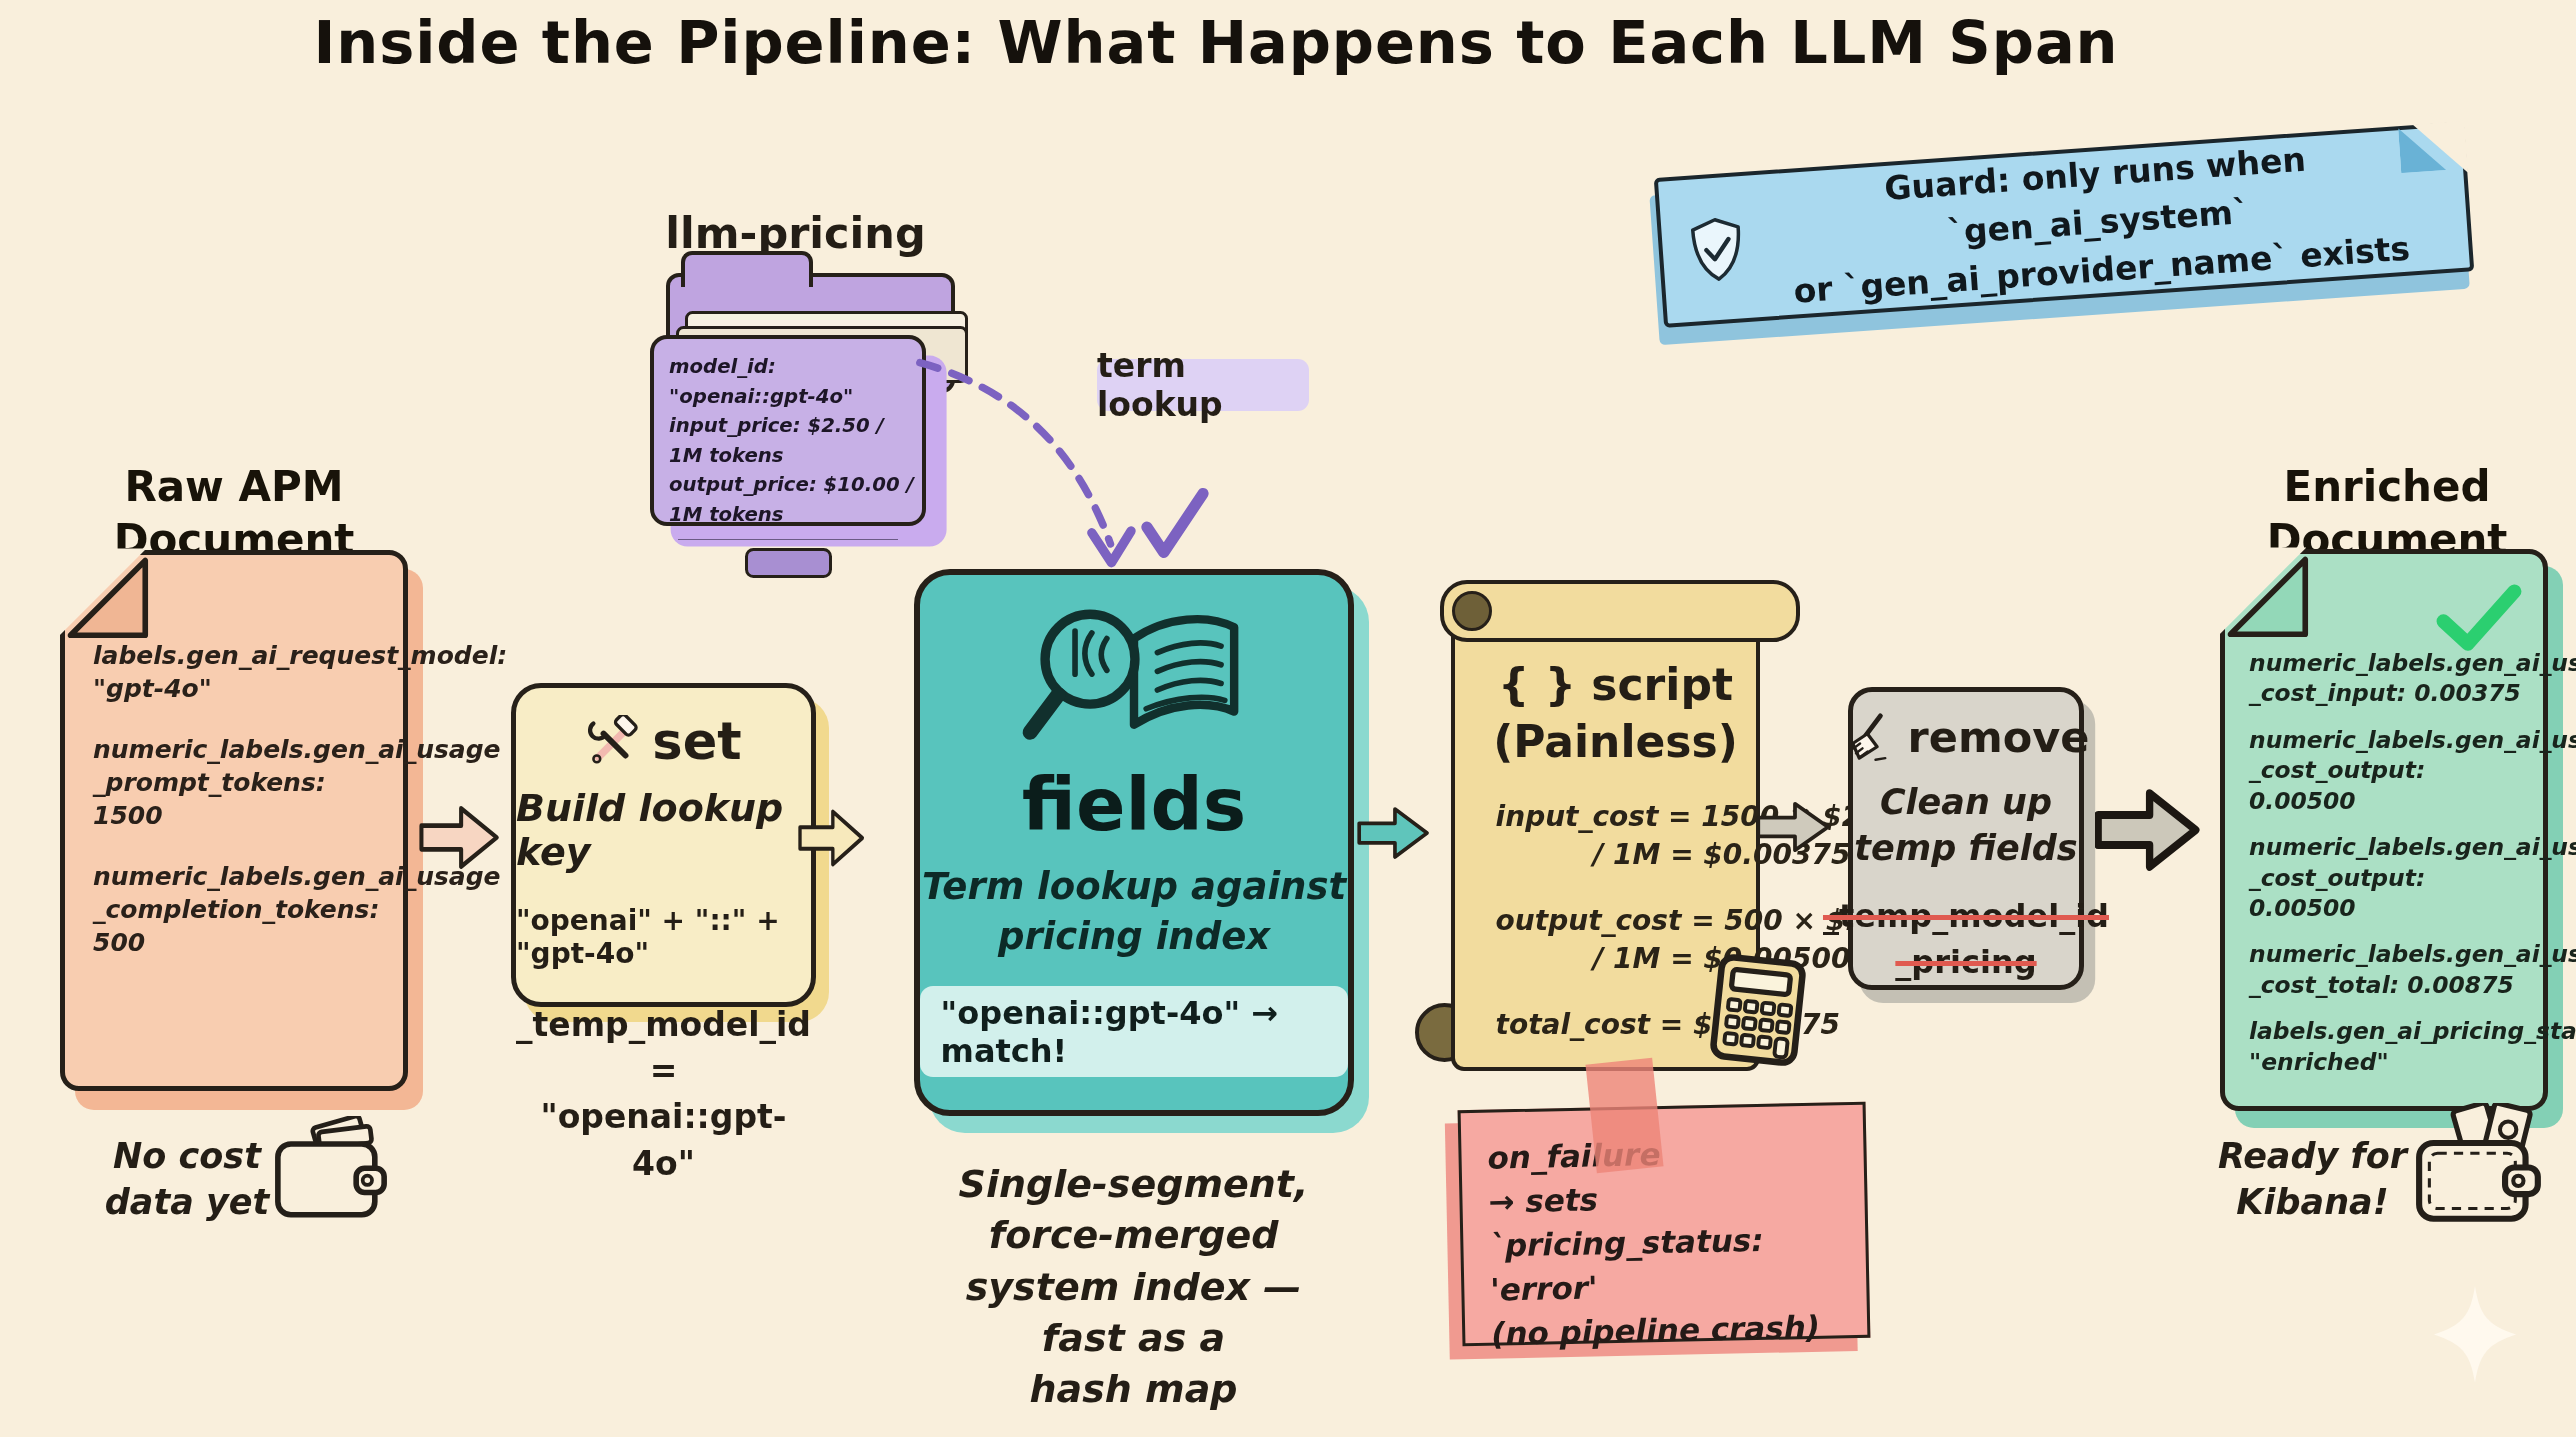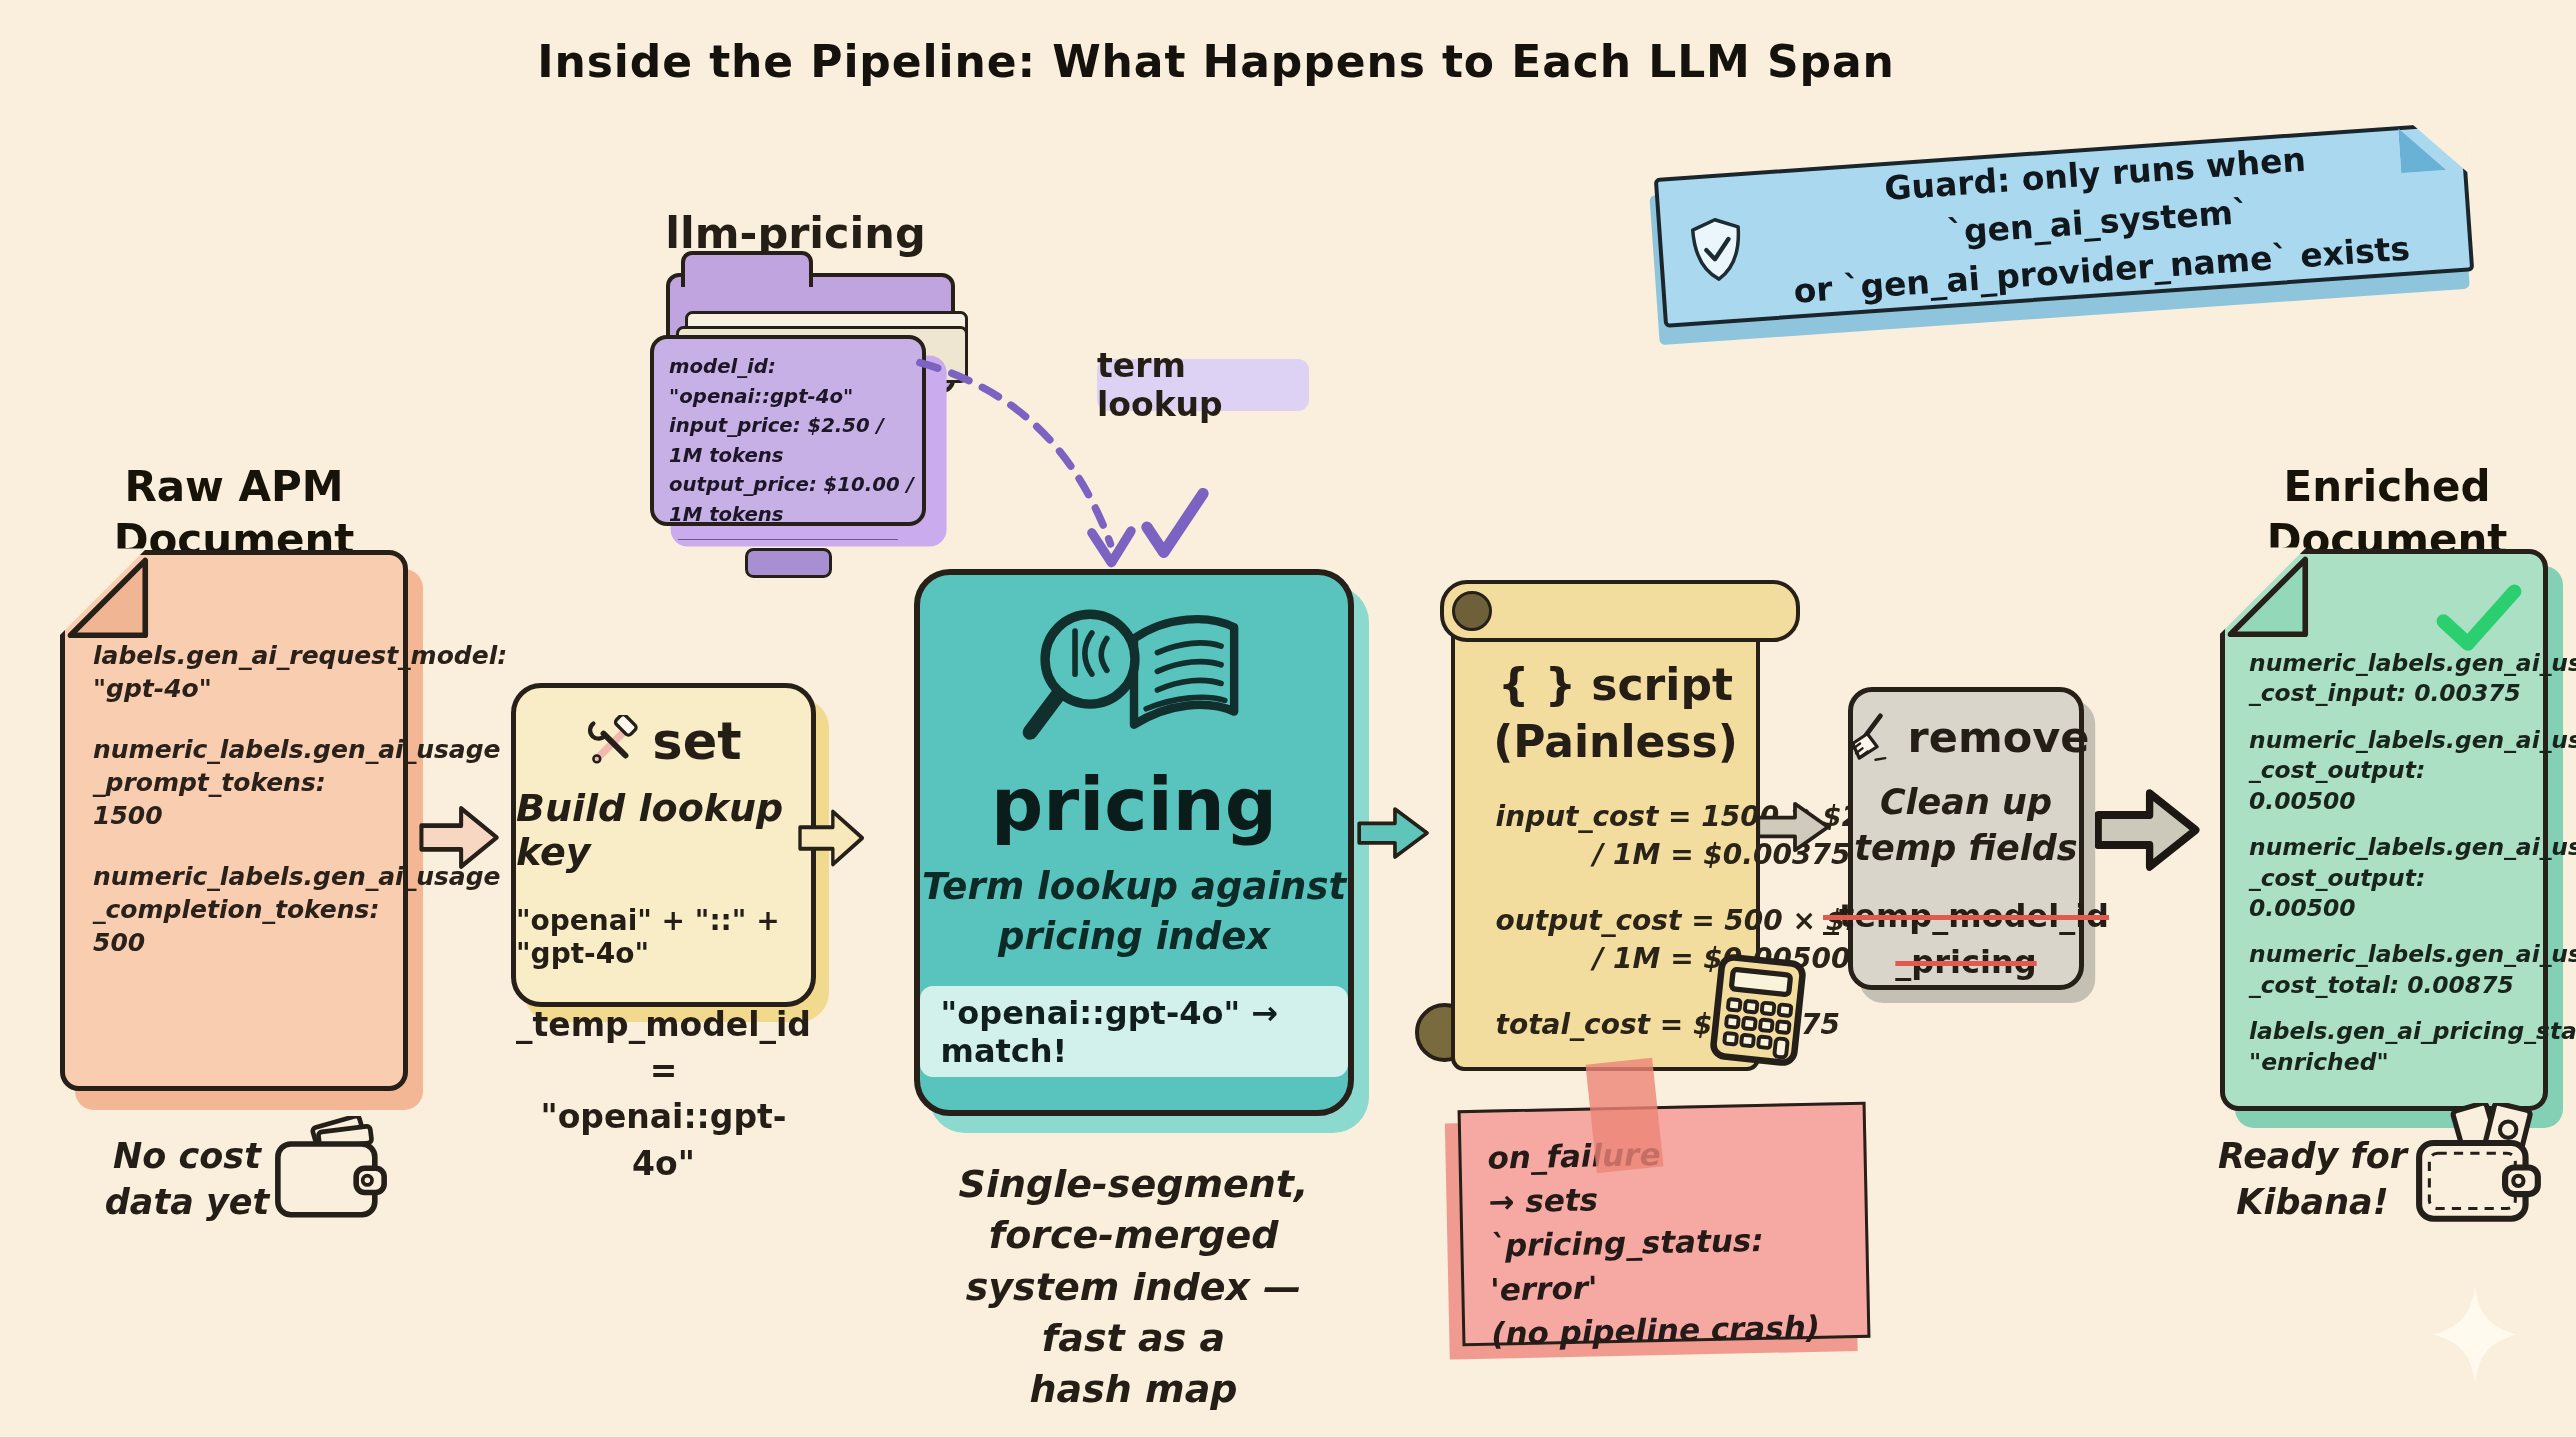--- a/index.html
+++ b/index.html
@@ -4,22 +4,22 @@
 <style>
   :root{
     --bg:#f9efdc;
     --ink:#241e16;
   }
   html,body{margin:0;padding:0;}
   body{background:var(--bg);font-family:"DejaVu Sans",sans-serif;color:var(--ink);}
   .stage{position:relative;width:2576px;height:1438px;background:var(--bg);overflow:hidden;}
   .abs{position:absolute;}
 
-  .title{position:absolute;left:0;top:36px;width:2432px;text-align:center;
-         font-size:44px;font-weight:bold;letter-spacing:0.9px;color:#15110c;}
+  .title{position:absolute;left:0;top:8px;width:2432px;text-align:center;
+         font-size:59px;font-weight:bold;letter-spacing:0.9px;color:#15110c;}
 
   .side-label{position:absolute;font-size:42px;font-weight:bold;text-align:center;
               white-space:pre-line;line-height:1.25;color:#181309;}
 
   
   .pi-label{position:absolute;left:599px;top:208px;width:393px;text-align:center;
             font-size:43px;font-weight:bold;}
   .folder-back{position:absolute;left:666px;top:273px;width:281px;height:112px;
                background:#bfa4e0;border:4.7px solid #262019;border-radius:13px;}
   .folder-back::before{content:"";position:absolute;left:11.2px;top:-26px;width:124px;height:32px;
@@ -226,21 +226,21 @@
   </svg>
 
   <div class="step enrich-box">
     <svg style="margin-top:26px;" width="234" height="150" viewBox="0 0 250 160">
       <path d="M125 40 C160 16 205 14 232 28 L232 118 C205 106 163 108 125 132 Z" fill="none" stroke="#11302d" stroke-width="9" stroke-linejoin="round"></path>
       <path d="M150 55 C175 44 200 42 218 48 M150 75 C175 64 200 62 218 68 M150 95 C175 84 200 82 218 88 M138 115 C170 102 202 100 222 106" fill="none" stroke="#11302d" stroke-width="6" stroke-linecap="round"></path>
       <circle cx="78" cy="62" r="48" fill="#58c4bd" stroke="#11302d" stroke-width="10"></circle>
       <path d="M62 32 L62 78 M80 34 C70 48 70 64 80 78 M96 40 C88 52 88 62 96 74" fill="none" stroke="#11302d" stroke-width="6" stroke-linecap="round"></path>
       <line x1="44" y1="100" x2="14" y2="140" stroke="#11302d" stroke-width="16" stroke-linecap="round"></line>
     </svg>
-    <div class="enrich-name">pricing</div>
+    <div class="enrich-name">fields</div>
     <div class="enrich-sub">Term lookup against
 pricing index</div>
     <div class="enrich-pill">"openai::gpt-4o" → match!</div>
   </div>
   <div class="bottom-caption" style="left:923px;top:1159px;width:421px;">Single-segment, force-merged
 system index — fast as a
 hash map</div>
 
   <svg class="abs" style="left:1357px;top:803px;" width="73" height="60" viewBox="0 0 100 80" preserveAspectRatio="none">
     <polygon points="3,27 52,27 52,8 96,40 52,72 52,53 3,53" fill="#5fc5bb" stroke="#262019" stroke-width="5" stroke-linejoin="round"></polygon>

